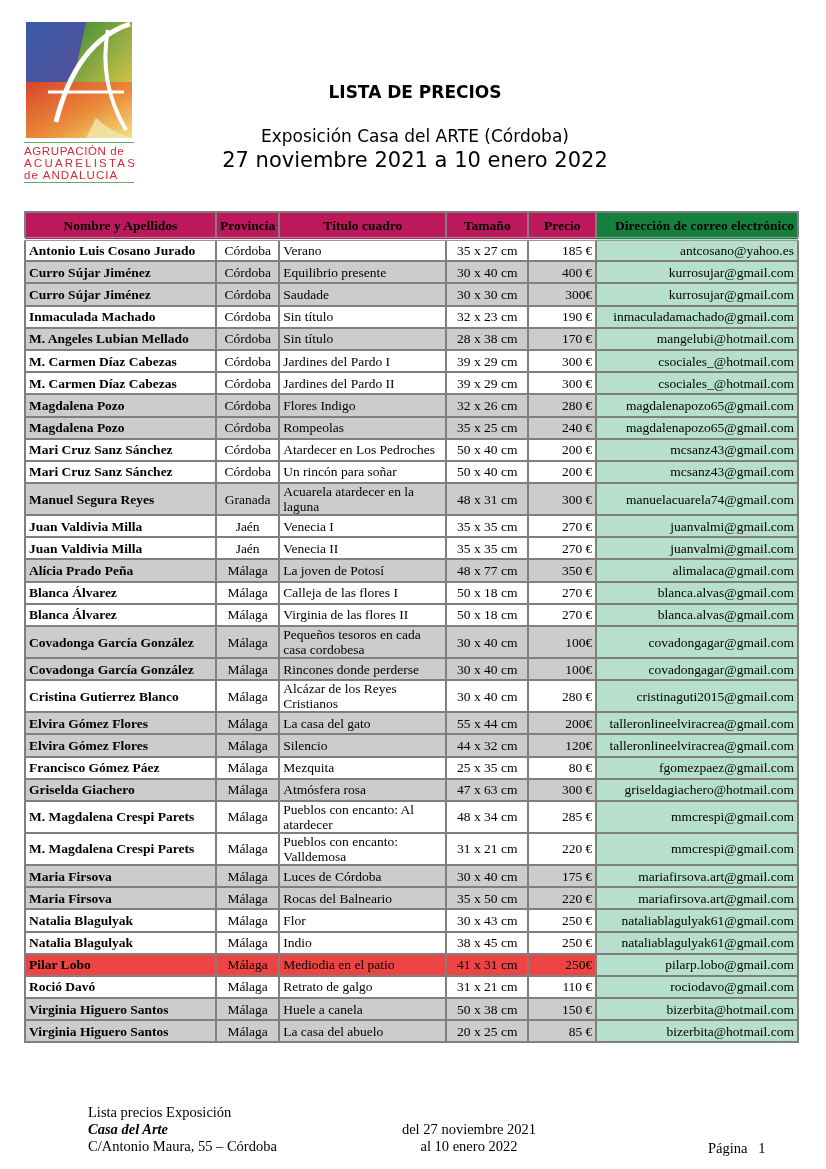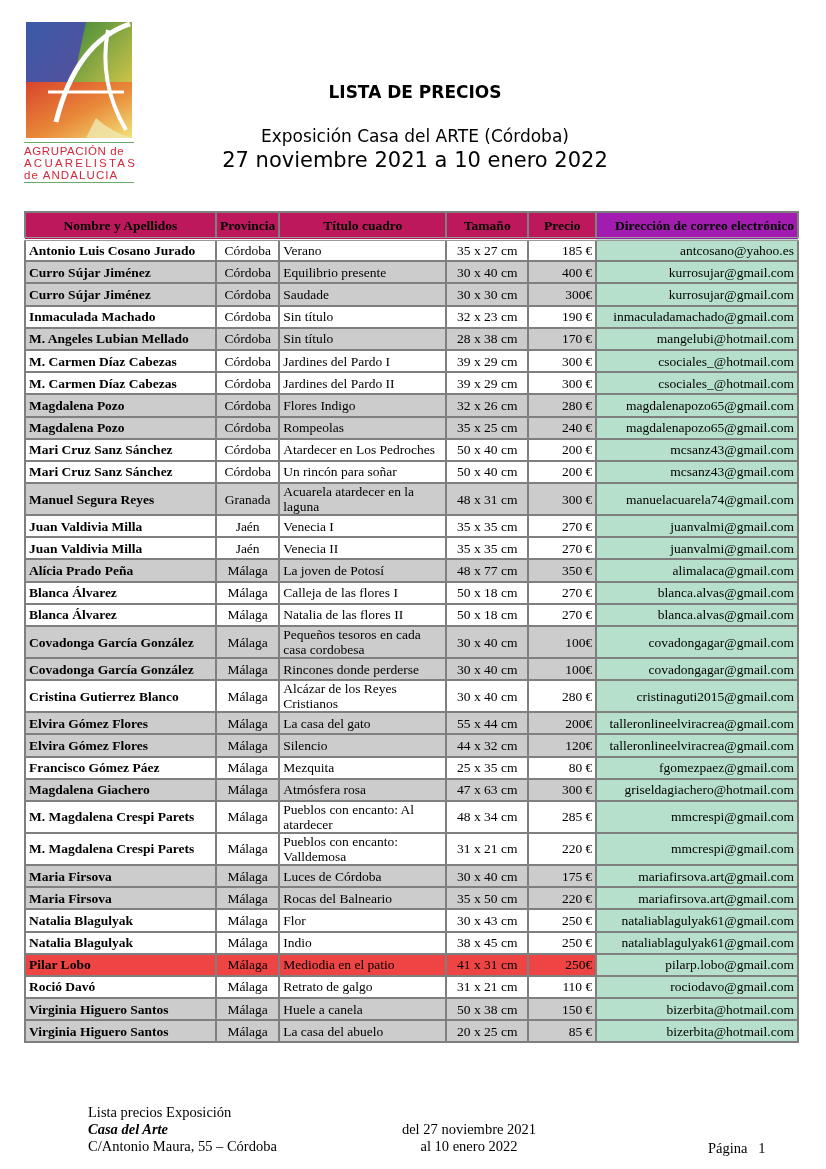--- a/index.html
+++ b/index.html
@@ -12,21 +12,21 @@
     .logo-line { font-family: "Liberation Sans", sans-serif; color: #d4283a; font-size: 11.5px; line-height: 12px; letter-spacing: 0.6px; white-space: nowrap; }
 
     .title-block { position: absolute; left: 190px; top: 80px; width: 450px; text-align: center; font-family: "DejaVu Sans", sans-serif; }
     .doc-title { font-size: 17px; font-weight: 700; margin: 0; line-height: 24px; }
     .doc-subtitle { font-size: 17px; margin-top: 20px; line-height: 24px; }
     .doc-dates { font-size: 21px; line-height: 24px; }
 
     table.prices { position: absolute; left: 24px; top: 211px; width: 775px; border-collapse: collapse; font-size: 13.5px; border: 2px solid #7f7f7f; }
     table.prices th, table.prices td { border: 2px solid #7f7f7f; padding: 0 3px; line-height: 15px; }
     table.prices th { background: #be185d; height: 27px; font-weight: bold; font-size: 13.5px; border-bottom: 4px double #9a9a9a; text-align: center; }
-    table.prices th.email-h { background: #a21caf; text-align: right; }
+    table.prices th.email-h { background: #15803d; text-align: right; }
     table.prices td { height: 22.2px; }
     table.prices tr.tall td { height: 31px; }
     tr.gray td { background: #cccccc; }
     tr.lgray td { background: #ef4444; }
     tr.white td { background: #ffffff; }
     td.name { font-weight: bold; white-space: nowrap; text-align: left; margin-left: 17px; }
     td.prov { text-align: center; }
     td.title { text-align: left; }
     td.size { text-align: center; }
     td.price { text-align: right; }
@@ -218,21 +218,21 @@
         <td class="name">Blanca Álvarez</td>
         <td class="prov">Málaga</td>
         <td class="title">Calleja de las flores I</td>
         <td class="size">50 x 18 cm</td>
         <td class="price">270 €</td>
         <td class="email">blanca.alvas@gmail.com</td>
       </tr>
       <tr class="white">
         <td class="name">Blanca Álvarez</td>
         <td class="prov">Málaga</td>
-        <td class="title">Natalia de las flores II</td>
+        <td class="title">Virginia de las flores II</td>
         <td class="size">50 x 18 cm</td>
         <td class="price">270 €</td>
         <td class="email">blanca.alvas@gmail.com</td>
       </tr>
       <tr class="gray tall">
         <td class="name">Covadonga García González</td>
         <td class="prov">Málaga</td>
         <td class="title">Pequeños tesoros en cada casa cordobesa</td>
         <td class="size">30 x 40 cm</td>
         <td class="price">100€</td>
@@ -272,21 +272,21 @@
       </tr>
       <tr class="white">
         <td class="name">Francisco Gómez Páez</td>
         <td class="prov">Málaga</td>
         <td class="title">Mezquita</td>
         <td class="size">25 x 35 cm</td>
         <td class="price">80 €</td>
         <td class="email">fgomezpaez@gmail.com</td>
       </tr>
       <tr class="gray">
-        <td class="name">Magdalena Giachero</td>
+        <td class="name">Griselda Giachero</td>
         <td class="prov">Málaga</td>
         <td class="title">Atmósfera rosa</td>
         <td class="size">47 x 63 cm</td>
         <td class="price">300 €</td>
         <td class="email">griseldagiachero@hotmail.com</td>
       </tr>
       <tr class="white tall">
         <td class="name">M. Magdalena Crespi Parets</td>
         <td class="prov">Málaga</td>
         <td class="title">Pueblos con encanto: Al atardecer</td>

